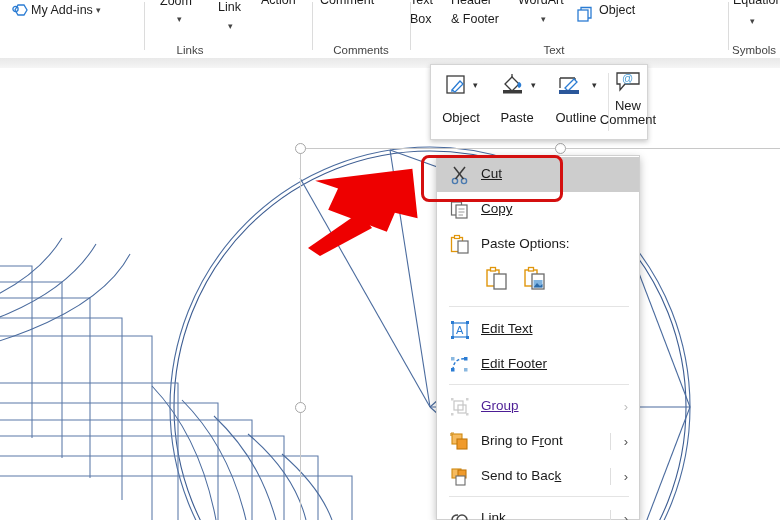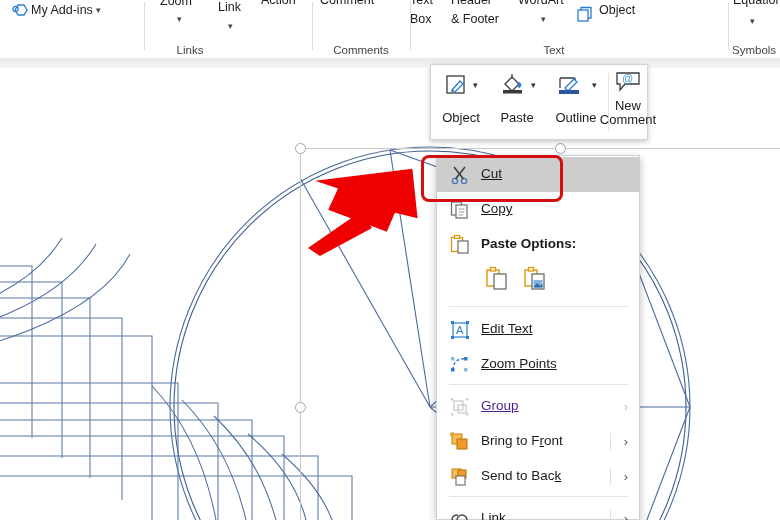--- a/index.html
+++ b/index.html
@@ -72,21 +72,21 @@
   .ctx-item{
     position:absolute;left:0;width:202px;height:35px;
     box-sizing:border-box;
   }
   .ctx-item.highlight{background:#cdcdcd;}
   .ctx-ico{position:absolute;left:12px;top:7px;width:22px;height:22px;}
   .ctx-lbl{
     position:absolute;left:44px;top:9px;font-size:13.5px;color:#1a1a1a;
     white-space:nowrap;
   }
-  .ctx-lbl.bold{font-weight:bold;text-align:center;}
+  .ctx-lbl.bold{font-weight:normal;text-align:center;}
   .ctx-lbl.disabled{color:#4c1d95;}
   .ctx-arrow{
     position:absolute;right:11px;top:10px;font-size:13px;color:#555;
   }
   .ctx-arrow.disabled{color:#bdbdbd;}
   .ctx-subsep{position:absolute;right:28px;top:9px;width:1px;height:17px;background:#dedede;}
   .ctx-sep{position:absolute;left:12px;width:180px;height:1px;background:#e4e4e4;}
   .paste-ico{position:absolute;width:30px;height:30px;}
   
   #red-box{
@@ -340,21 +340,21 @@
   <div class="ctx-item" style="top:191px;">
     <span class="ctx-ico">
       <svg width="22" height="22" viewBox="0 0 22 22">
         <path d="M4 16 C4 7 10 4 17 5" fill="none" stroke="#2b7cd3" stroke-width="1.4" stroke-dasharray="3 2"></path>
         <rect x="2" y="14" width="3.5" height="3.5" fill="#2b7cd3"></rect>
         <rect x="15" y="3" width="3.5" height="3.5" fill="#2b7cd3"></rect>
         <rect x="2" y="3" width="3.5" height="3.5" fill="#8ab8e0"></rect>
         <rect x="15" y="14" width="3.5" height="3.5" fill="#8ab8e0"></rect>
       </svg>
     </span>
-    <span class="ctx-lbl"><span class="u">Zoom Points</span></span>
+    <span class="ctx-lbl"><span class="u">Edit Footer</span></span>
   </div>
 
   <div class="ctx-sep" style="top:228px;"></div>
 
   <div class="ctx-item" style="top:233px;">
     <span class="ctx-ico">
       <svg width="22" height="22" viewBox="0 0 22 22">
         <rect x="5" y="5" width="9" height="9" fill="none" stroke="#c6c6c6" stroke-width="1.2"></rect>
         <rect x="9" y="9" width="8" height="8" fill="none" stroke="#c6c6c6" stroke-width="1.2"></rect>
         <rect x="2" y="2" width="2.5" height="2.5" fill="#d2d2d2"></rect>

